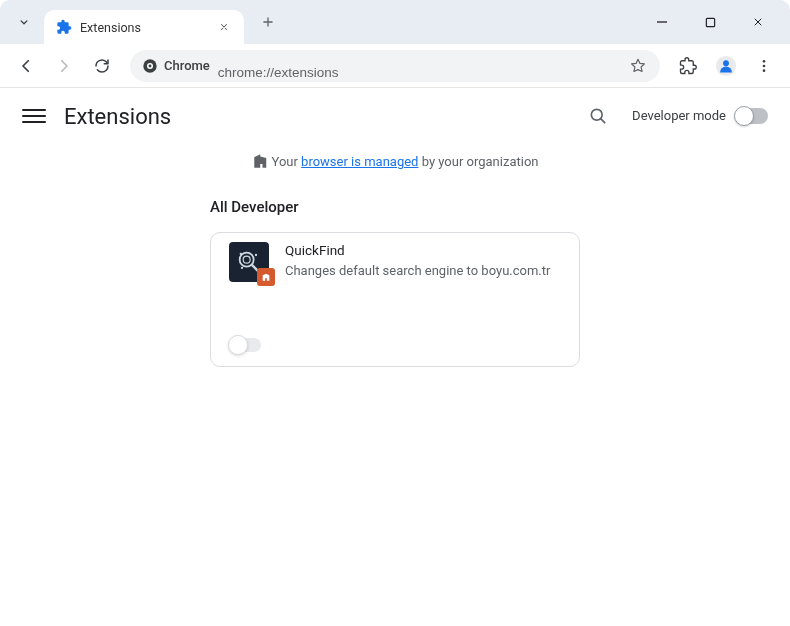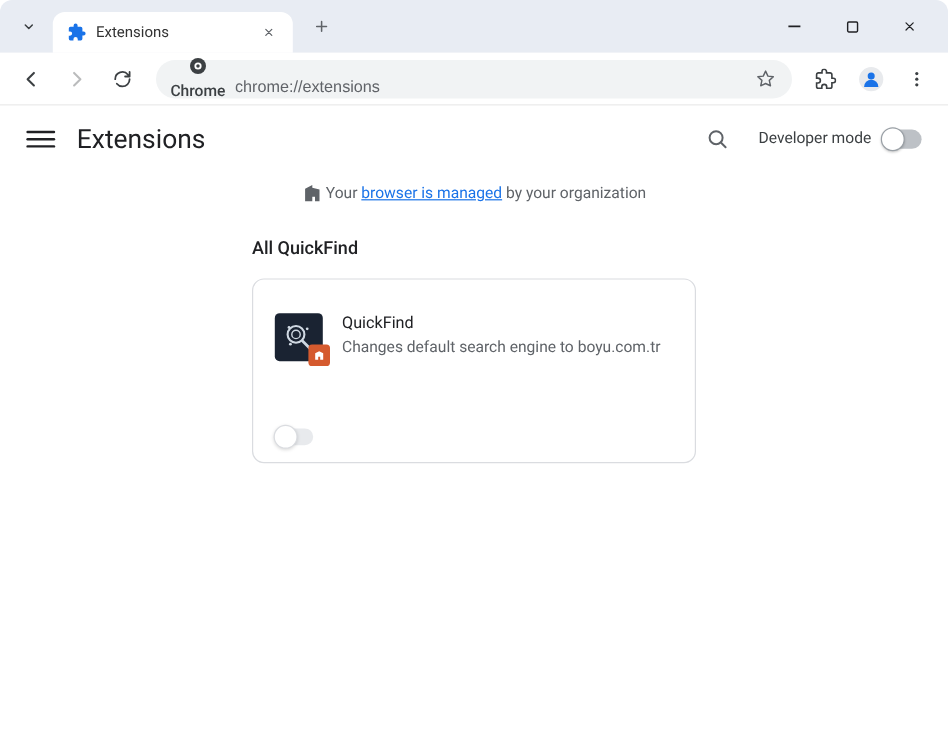--- a/index.html
+++ b/index.html
@@ -15,21 +15,21 @@
   .tab .tab-close { width:16px; height:16px; display:flex; align-items:center; justify-content:center;}
   .new-tab { width: 28px; height: 28px; display:flex; align-items:center; justify-content:center; margin-left: 10px; border-radius: 50%; cursor:pointer;}
   .window-controls { display:flex; gap: 20px; margin-right: 10px; }
   .win-btn { width: 28px; height: 28px; display:flex; align-items:center; justify-content:center; cursor:pointer;}
   
   
   .toolbar { height: 44px; background: #fff; display:flex; align-items:center; padding: 0 10px; gap: 6px; border-bottom: 1px solid #e5e5e5;}
   .nav-btn { width: 32px; height: 32px; display:flex; align-items:center; justify-content:center; border-radius:50%; cursor:pointer;}
   .nav-btn.disabled { opacity: 0.35; }
   .omnibox { flex:1; height: 32px; background: #f1f3f4; border-radius: 16px; display:flex; align-items:center; padding: 0 12px; margin: 0 6px;}
-  .omnibox .secure { display:flex; align-items:center; gap:6px; margin-right: 8px; flex-direction: column;}
+  .omnibox .secure { display:flex; align-items:center; gap:6px; margin-right: 8px;}
   .omnibox .brand { font-size: 13px; color:#3c4043; font-weight:500;}
   .omnibox .url { font-size: 13.5px; color: #606368; border:none; background:transparent; outline:none; flex:1;margin-top:14px;}
   .omnibox .star { width:20px; display:flex; align-items:center; justify-content:center;}
   .toolbar-icon { width: 32px; height: 32px; display:flex; align-items:center; justify-content:center; border-radius:50%; cursor:pointer;}
   
   
   .content { position: absolute; top: 88px; left: 0; right: 0; bottom: 0; background: #fff; }
   .ext-header { height: 56px; display:flex; align-items:center; padding: 0 22px; }
   .menu-btn { width: 24px; height: 24px; display:flex; flex-direction:column; justify-content:center; gap:4px; cursor:pointer; margin-right: 18px;}
   .menu-btn span { height: 2.2px; background: #202124; border-radius:1px;}
@@ -38,21 +38,21 @@
   .search-btn { width:32px; height:32px; display:flex; align-items:center; justify-content:center; cursor:pointer;}
   .dev-mode { display:flex; align-items:flex-start; gap: 10px; font-size: 13px; color:#3c4043;}
   .toggle { width: 32px; height: 16px; background: #bdc1c6; border-radius: 8px; position:relative; cursor:pointer;}
   .toggle::after { content:''; position:absolute; width:18px; height:18px; background:#fff; border:1px solid #9aa0a6; border-radius:50%; top:-2px; left:-2px; box-shadow: 0 1px 2px rgba(0,0,0,0.2);}
   
   .managed-notice { display:flex; align-items:center; justify-content:center; gap:2px; font-size: 13px; color: #5f6368; margin: 8px 0 28px;}
   .managed-notice a { color:#1a73e8; text-decoration: underline;}
   
   .section-title { font-size: 15px; color:#202124; font-weight:500; margin-left: 210px; margin-bottom: 16px;}
   
-  .ext-card { width: 370px; margin-left: 210px; border: 1px solid #dadce0; border-radius: 10px; padding: 28px 18px 14px; background:#fff; }
+  .ext-card { width: 370px; margin-left: 210px; border: 1px solid #dadce0; border-radius: 10px; padding: 9px 18px 14px; background:#fff; }
   .ext-card-top { display:flex; gap: 16px; min-height: 88px;}
   .ext-icon { width: 40px; height: 40px; background:#1a2332; border-radius:4px; position:relative; display:flex; align-items:center; justify-content:center;}
   .ext-icon-badge { position:absolute; bottom:-4px; right:-6px; width:18px; height:18px; background:#d55a2e; border-radius:3px; display:flex; align-items:center; justify-content:center;}
   .ext-info .ext-name { font-size: 13.5px; color:#202124; margin-bottom: 4px; font-weight:400;}
   .ext-info .ext-desc { font-size: 13px; color:#5f6368; line-height:1.4;}
   .ext-card-bottom { display:flex; align-items:center; justify-content:space-between; margin-top: 8px;}
   .details-btn { border: 1px solid #c7dbf8; color:#1a73e8; background:#fff; padding: 6px 18px; border-radius: 16px; font-size: 13.5px; cursor:pointer; font-weight:500;}
   .ext-toggle { width: 32px; height: 14px; background: #e8eaed; border-radius: 8px; position:relative; cursor:pointer;}
   .ext-toggle::after { content:''; position:absolute; width:18px; height:18px; background:#fff; border:1px solid #dadce0; border-radius:50%; top:-3px; left:-1px; box-shadow: 0 1px 3px rgba(0,0,0,0.15);}
   
@@ -198,21 +198,21 @@
 
   <div class="managed-notice">
     <svg width="18" height="18" viewBox="0 0 24 24">
         <path fill="#5f6368" d="M3 21V7l8-4v3l8 2v13h-5v-5h-3v5H3zm3-9h2v2H6v-2zm0 4h2v2H6v-2zm4-4h2v2h-2v-2zm6 0h2v2h-2v-2zm0 4h2v2h-2v-2zM6 8h2v2H6V8zm4 0h2v2h-2V8z"></path>
       </svg>
     <span>
       <span>Your </span><a href="#">browser is managed</a><span> by your organization</span>
     </span>
   </div>
 
-  <div class="section-title">All QuickFind</div>
+  <div class="section-title">All Developer</div>
 
   <div class="ext-card">
     <div class="ext-card-top">
       <div class="ext-icon">
         <svg width="28" height="28" viewBox="0 0 24 24">
             <circle cx="10" cy="10" r="6" stroke="#cfd8e2" stroke-width="1.5" fill="none"></circle>
             <circle cx="10" cy="10" r="3" stroke="#cfd8e2" stroke-width="1" fill="none"></circle>
             <path d="M14.5 14.5L20 20" stroke="#cfd8e2" stroke-width="2" stroke-linecap="round"></path>
             <circle cx="5" cy="5" r="1" fill="#cfd8e2"></circle>
             <circle cx="18" cy="6" r="1" fill="#cfd8e2"></circle>

